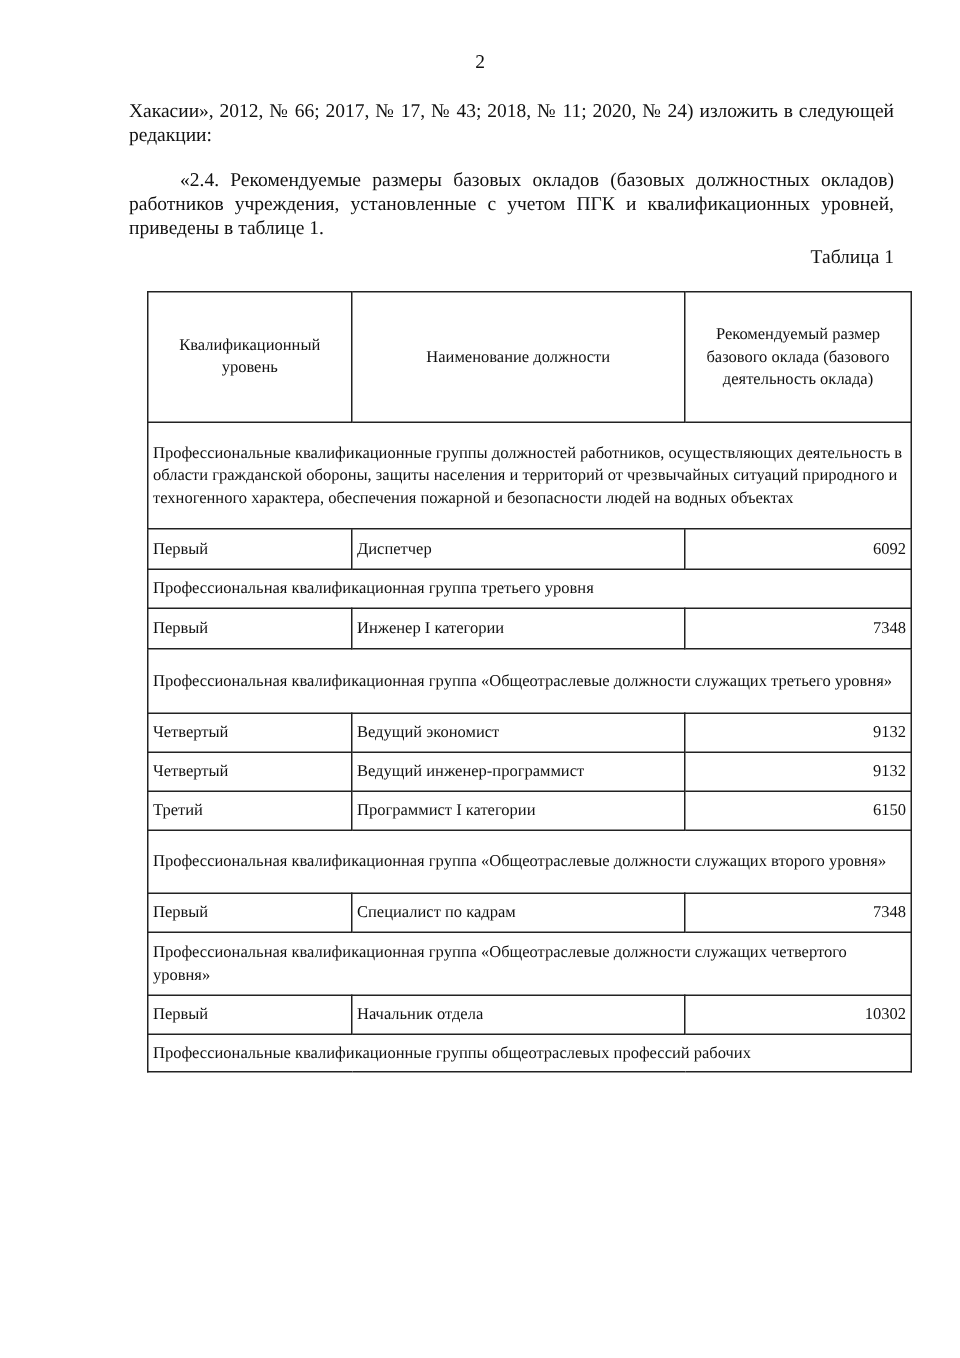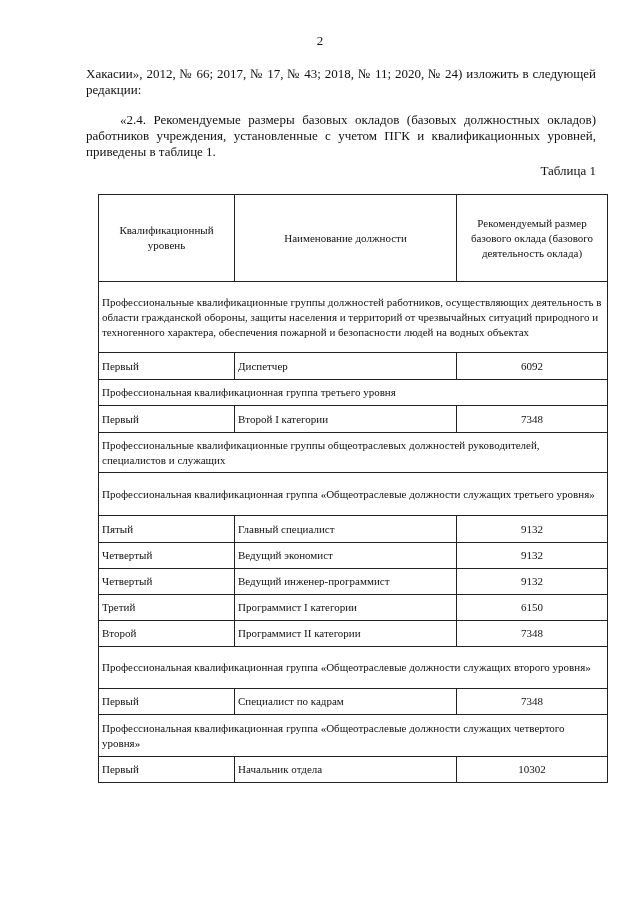--- a/index.html
+++ b/index.html
@@ -22,21 +22,21 @@
     border-collapse: collapse; table-layout: fixed;
     font-size: 11px; line-height: 15px;
   }
   table.main td {
     border: 1px solid #222;
     padding: 0 3px;
     vertical-align: middle;
   }
   td.hdr { vertical-align: top; text-align: center; padding-top: 7px; }
   td.group { text-align: left; padding-top: 2px; padding-bottom: 2px; }
-  td.num { text-align: center; }
+  td.num { text-align: right; }
   col.c1 { width: 136px; }
   col.c2 { width: 222px; }
   col.c3 { width: 151px; }
 </style>
 </head>
 <body>
 
 <div class="page-num">2</div>
 <div class="para p1">Хакасии», 2012, № 66; 2017, № 17, № 43; 2018, № 11; 2020, № 24) изложить в следующей редакции:</div>
 <div class="para p2">«2.4. Рекомендуемые размеры базовых окладов (базовых должностных окладов) работников учреждения, установленные с учетом ПГК и квалификационных уровней, приведены в таблице 1.</div>
@@ -60,64 +60,54 @@
     <tr style="height:27px">
       <td>Первый</td>
       <td>Диспетчер</td>
       <td class="num">6092</td>
     </tr>
     <tr style="height:26px">
       <td colspan="3" class="group">Профессиональная квалификационная группа третьего уровня</td>
     </tr>
     <tr style="height:27px">
       <td>Первый</td>
-      <td>Второй I категории</td>
+      <td>Инженер I категории</td>
       <td class="num">7348</td>
-    </tr>
-    <tr style="height:40px">
-      <td colspan="3" class="group">Профессиональные квалификационные группы общеотраслевых должностей руководителей, специалистов и служащих</td>
     </tr>
     <tr style="height:43px">
       <td colspan="3" class="group">Профессиональная квалификационная группа «Общеотраслевые должности служащих третьего уровня»</td>
-    </tr>
-    <tr style="height:27px">
-      <td>Пятый</td>
-      <td>Главный специалист</td>
-      <td class="num">9132</td>
     </tr>
     <tr style="height:26px">
       <td>Четвертый</td>
       <td>Ведущий экономист</td>
       <td class="num">9132</td>
     </tr>
     <tr style="height:26px">
       <td>Четвертый</td>
       <td>Ведущий инженер-программист</td>
       <td class="num">9132</td>
     </tr>
     <tr style="height:26px">
       <td>Третий</td>
       <td>Программист I категории</td>
       <td class="num">6150</td>
-    </tr>
-    <tr style="height:26px">
-      <td>Второй</td>
-      <td>Программист II категории</td>
-      <td class="num">7348</td>
     </tr>
     <tr style="height:42px">
       <td colspan="3" class="group">Профессиональная квалификационная группа «Общеотраслевые должности служащих второго уровня»</td>
     </tr>
     <tr style="height:26px">
       <td>Первый</td>
       <td>Специалист по кадрам</td>
       <td class="num">7348</td>
     </tr>
     <tr style="height:42px">
       <td colspan="3" class="group">Профессиональная квалификационная группа «Общеотраслевые должности служащих четвертого уровня»</td>
     </tr>
     <tr style="height:26px">
       <td>Первый</td>
       <td>Начальник отдела</td>
       <td class="num">10302</td>
     </tr>
+    <tr style="height:25px">
+      <td colspan="3" class="group">Профессиональные квалификационные группы общеотраслевых профессий рабочих</td>
+    </tr>
   </tbody>
 </table>
 
 </body></html>

